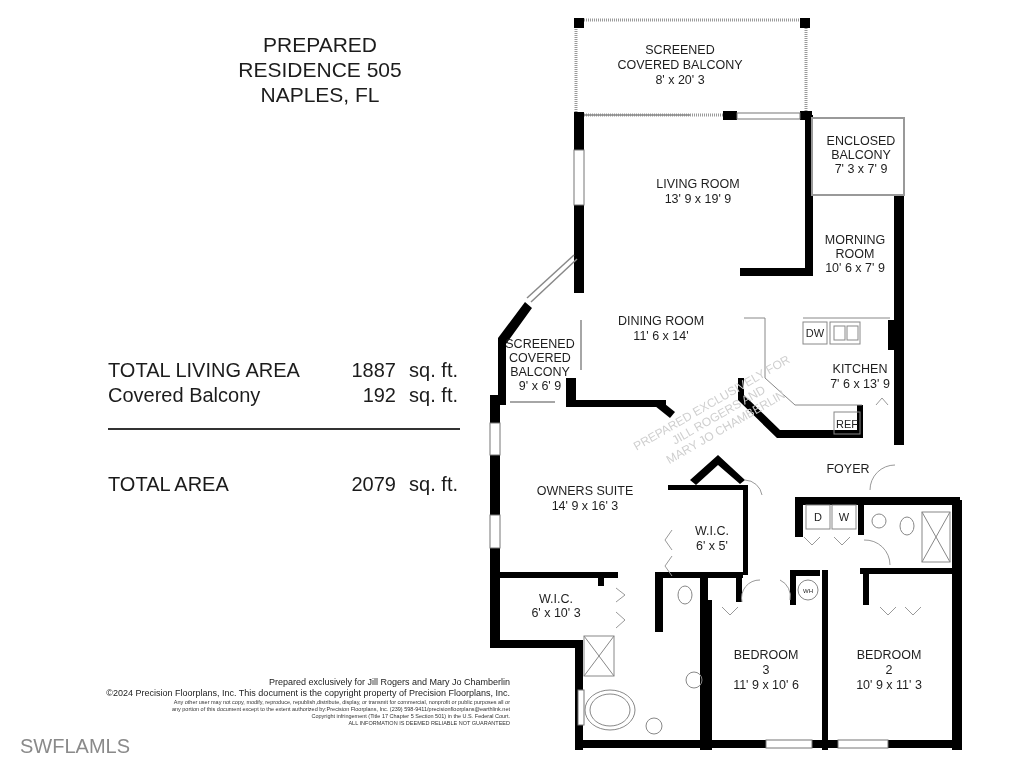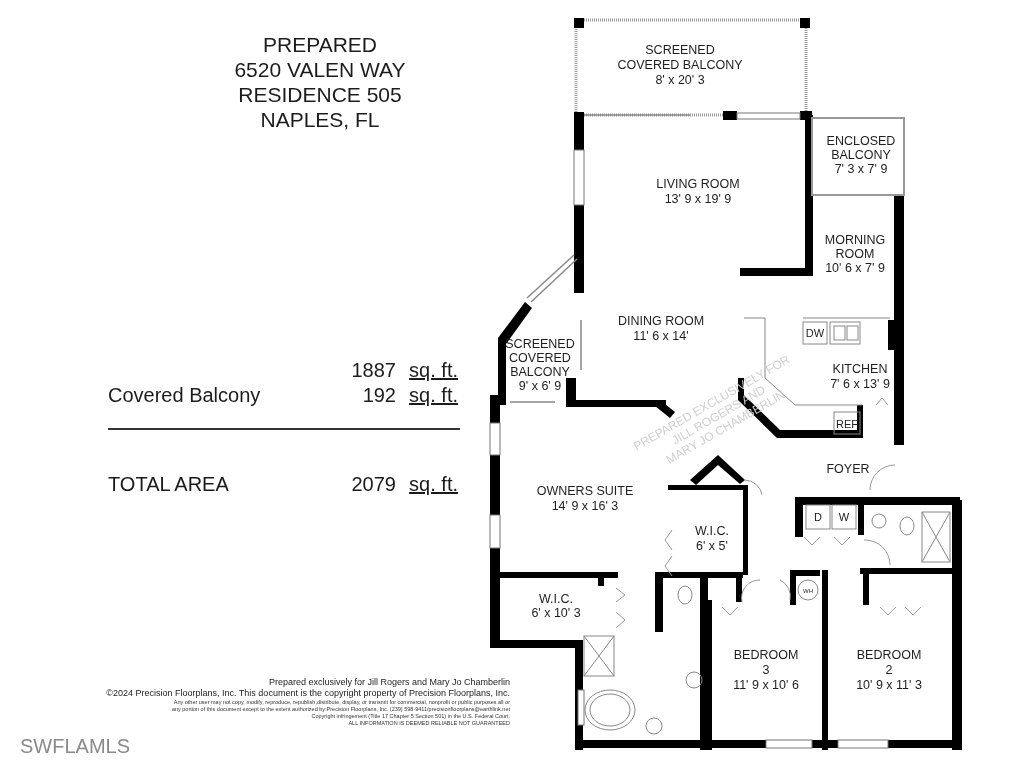--- a/index.html
+++ b/index.html
@@ -3,45 +3,45 @@
 <meta charset="utf-8">
 <style>
   html, body { margin: 0; padding: 0; background: #ffffff; }
   body { width: 1024px; height: 768px; position: relative; overflow: hidden; font-family: "Liberation Sans", sans-serif; color: #1a1a1a; }
   .title { position: absolute; left: 200px; top: 32px; width: 240px; text-align: center; font-size: 21px; line-height: 25px; color: #1c1c1c; }
   .title div { white-space: nowrap; }
   .area-table { position: absolute; left: 108px; top: 358px; width: 352px; font-size: 20px; color: #1c1c1c; }
   .area-row { position: relative; height: 25px; line-height: 25px; }
   .area-row .lbl { position: absolute; left: 0; }
   .area-row .val { position: absolute; right: 64px; text-align: center; }
-  .area-row .unit { position: absolute; right: 2px; text-decoration: underline; }
+  .area-row .unit { position: absolute; right: 2px; }
   .area-rule { position: absolute; left: 108px; top: 428px; width: 352px; height: 2px; background: #333; }
   .area-total { position: absolute; left: 108px; top: 444px; width: 352px; font-size: 20px; margin-top: 28px; }
   .copyright { position: absolute; left: 70px; top: 677px; width: 440px; text-align: right; color: #222; }
   .copyright .l1 { font-size: 9px; line-height: 11px; }
   .copyright .l2 { font-size: 9px; line-height: 11px; }
   .copyright .small { font-size: 5.5px; line-height: 7px; color: #333; }
   .mls { position: absolute; left: 20px; top: 735px; font-size: 20px; color: #8a8a8a; letter-spacing: 0px; }
   svg.plan { position: absolute; left: 0; top: 0; }
   .room-label { font-family: "Liberation Sans", sans-serif; font-size: 12.5px; fill: #1e1e1e; text-anchor: middle; }
   .watermark { font-family: "Liberation Sans", sans-serif; font-size: 12px; fill: #cfcfcf; text-anchor: middle; }
   .fix-label { font-family: "Liberation Sans", sans-serif; font-size: 11px; fill: #222; text-anchor: middle; }
 </style>
 </head>
 <body>
 
 <div class="title">
   <div>PREPARED</div>
-  <div>6520 VALEN WAY</div>
   <div>RESIDENCE 505</div>
   <div>NAPLES, FL</div>
 </div>
 
 <div class="area-table">
   <div class="area-row">
+    <span class="lbl">TOTAL LIVING AREA</span>
     <span class="val">1887</span>
     <span class="unit">sq. ft.</span>
   </div>
   <div class="area-row">
     <span class="lbl">Covered Balcony</span>
     <span class="val">192</span>
     <span class="unit">sq. ft.</span>
   </div>
 </div>
 <div class="area-rule"></div>

